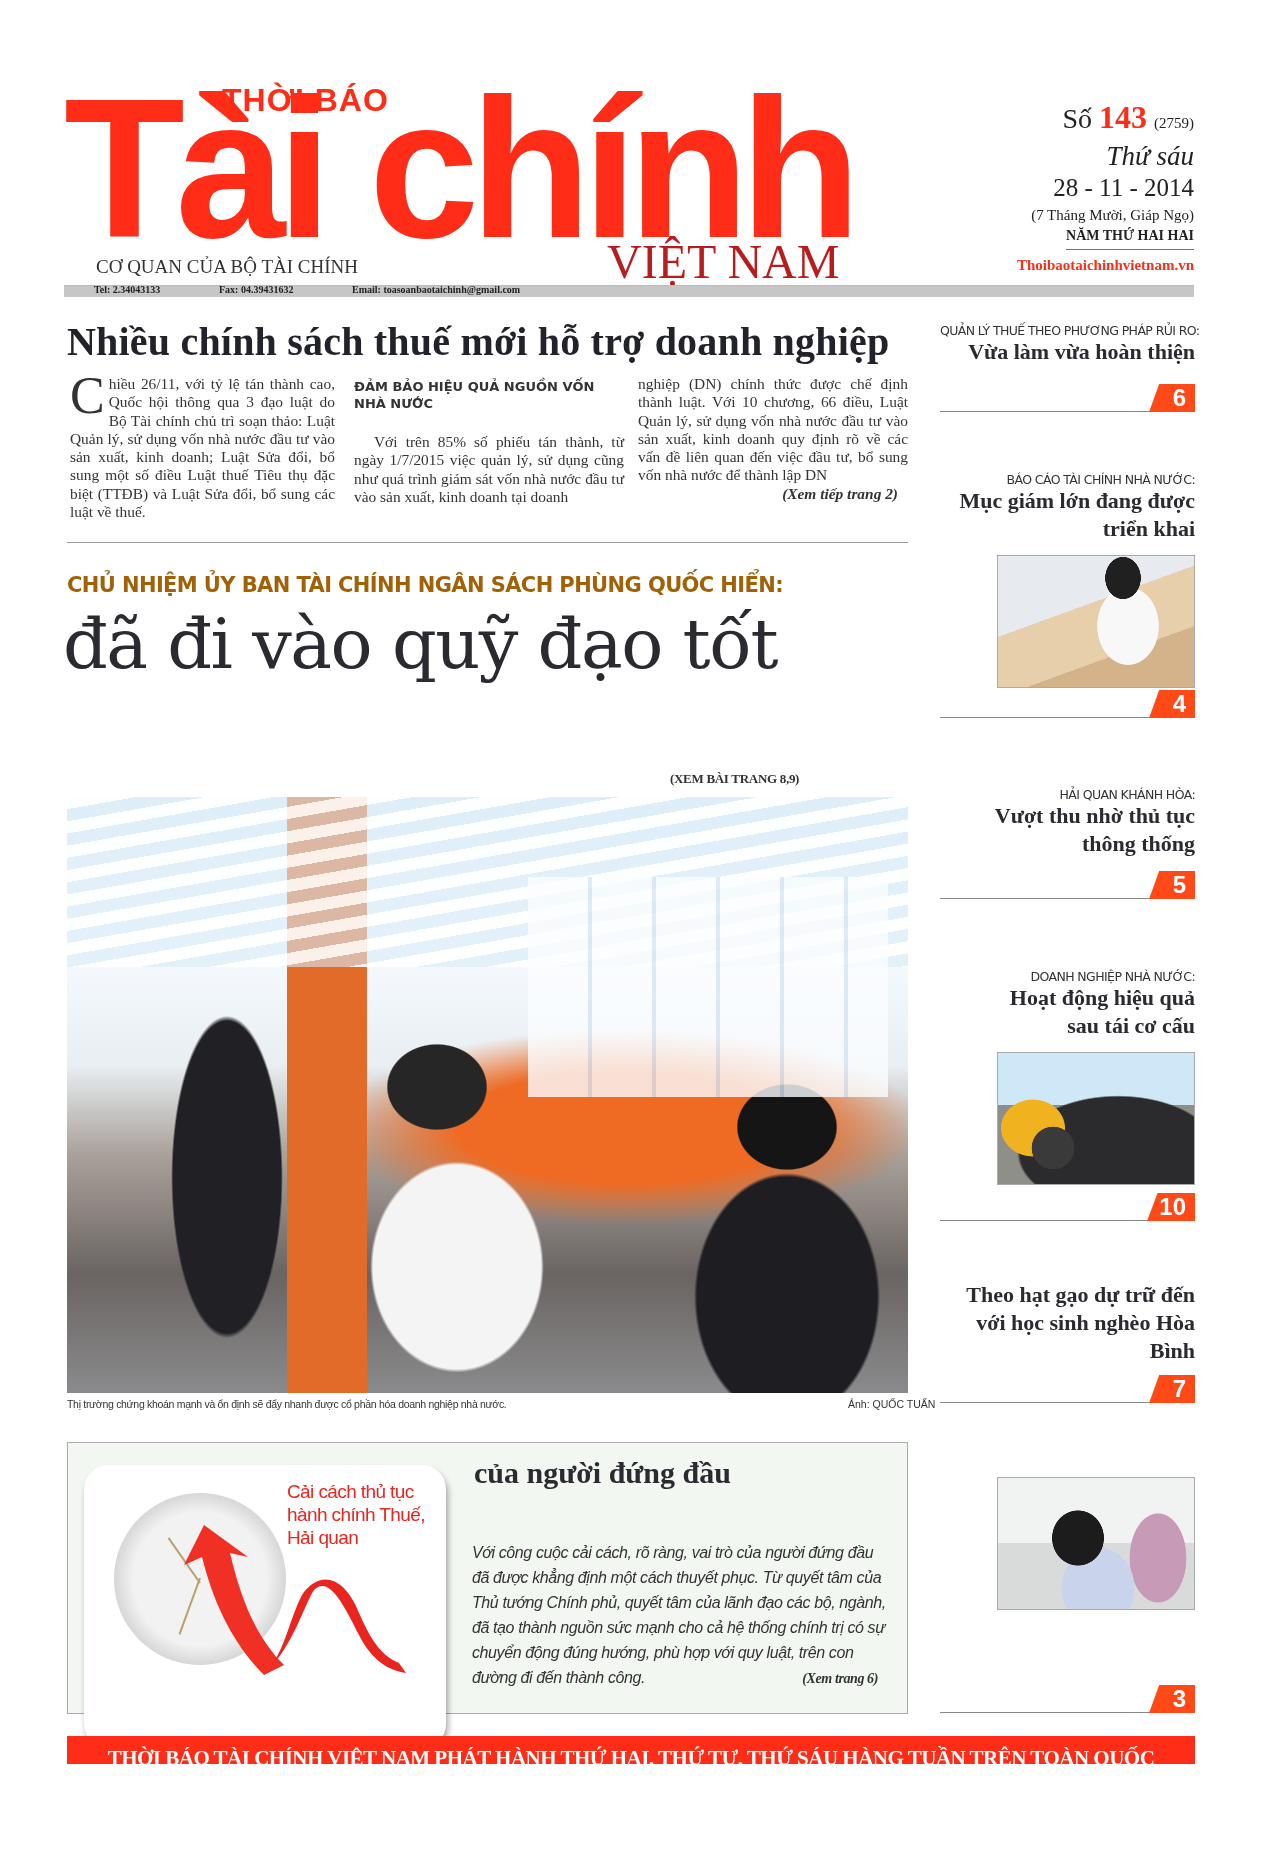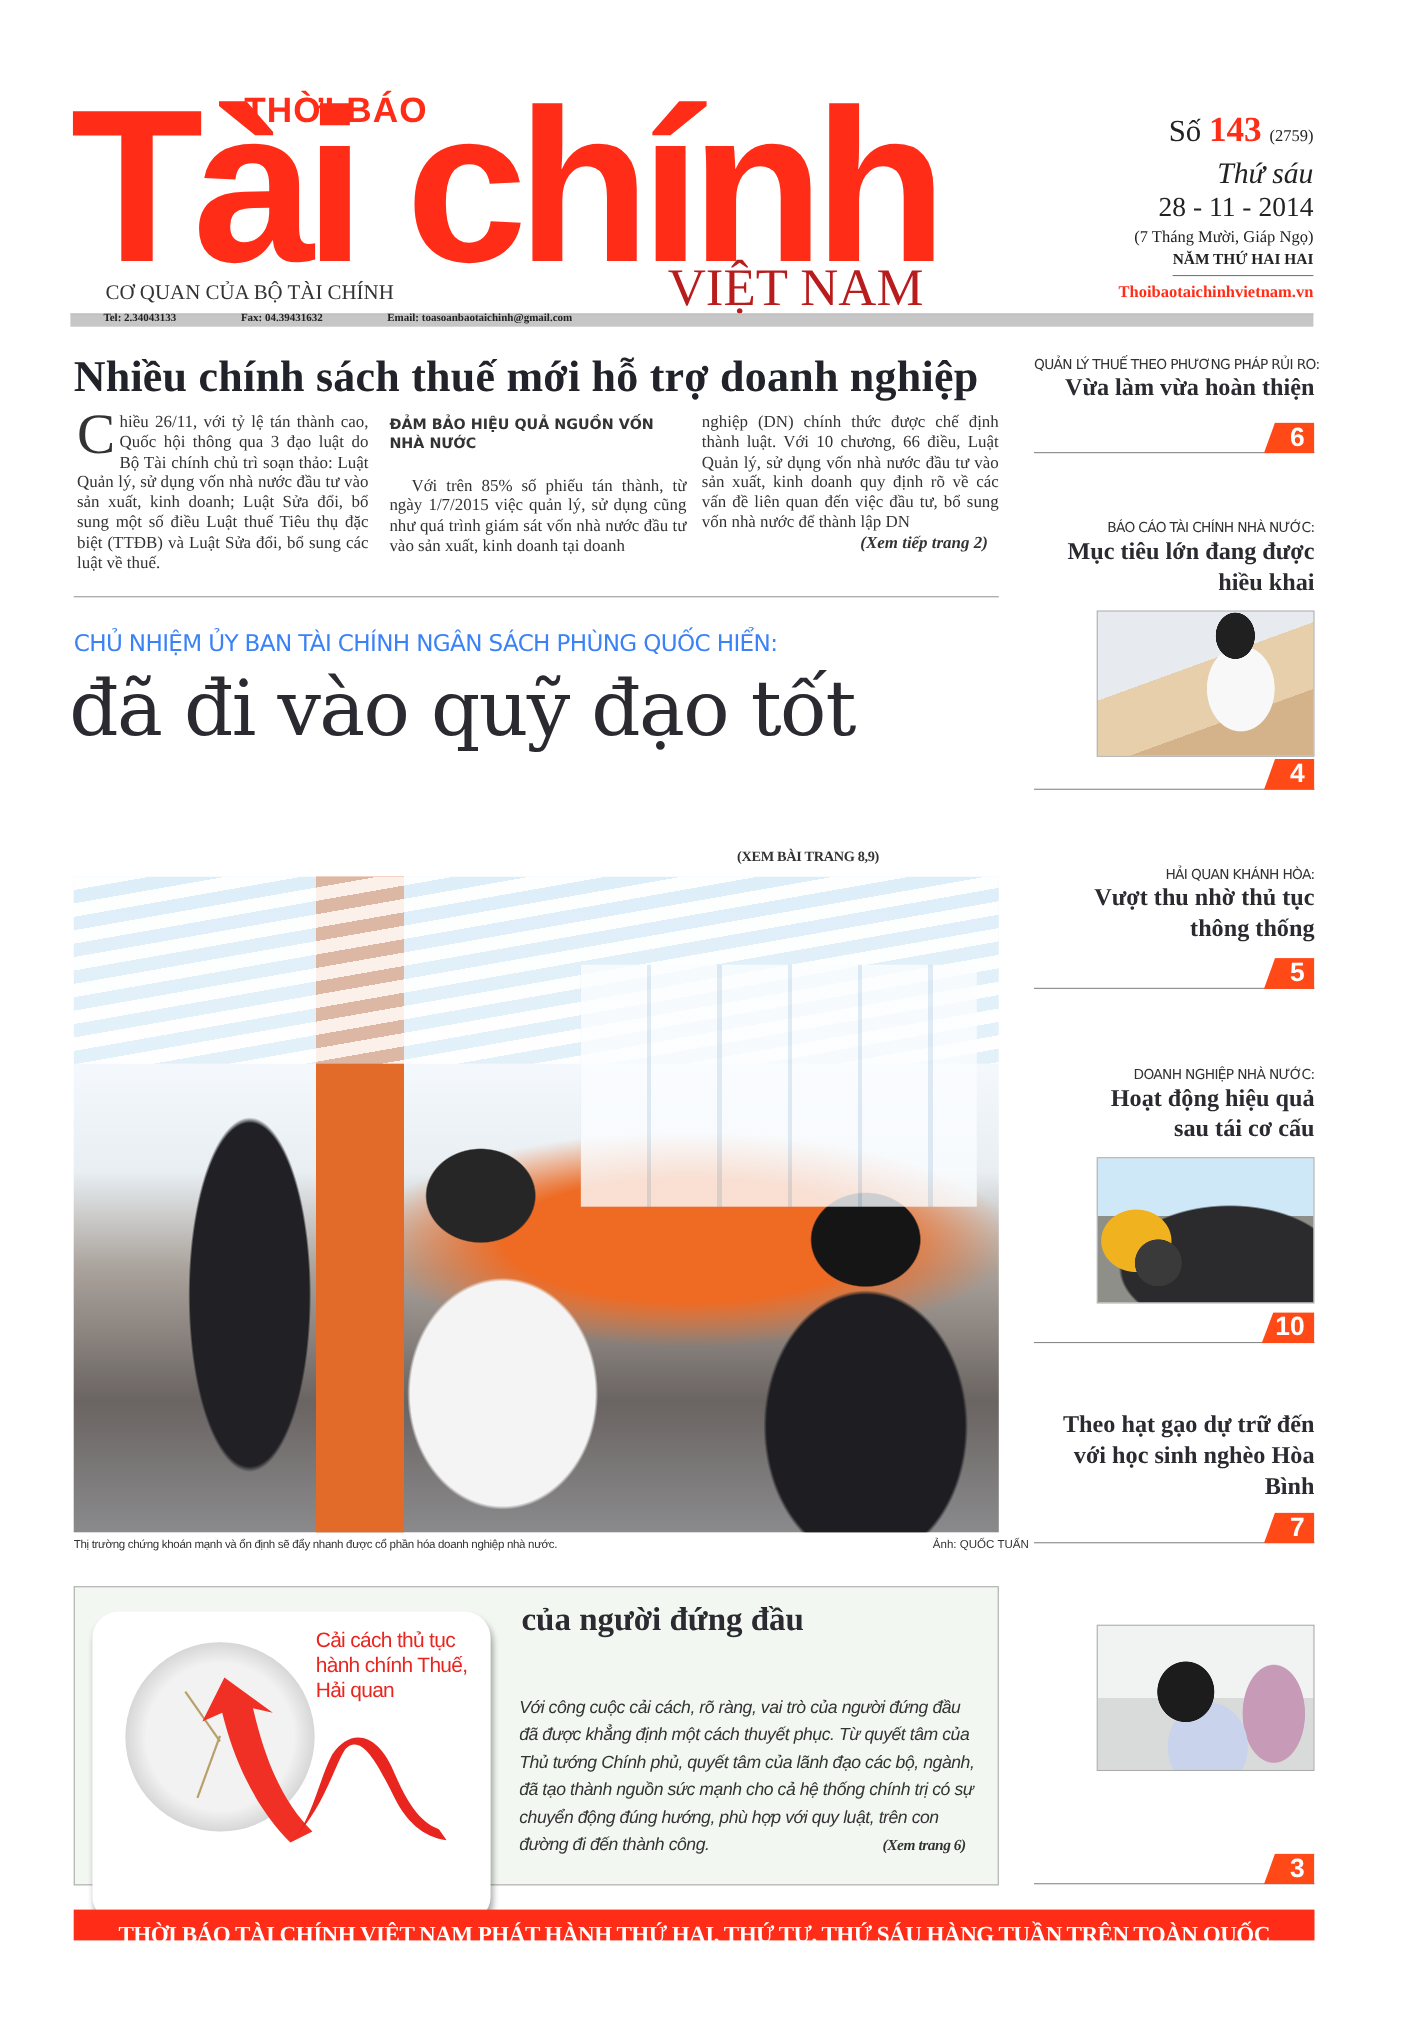--- a/index.html
+++ b/index.html
@@ -31,21 +31,21 @@
   .col1 { left: 70px; top: 375px; width: 265px; }
   .col2 { left: 354px; top: 378px; width: 270px; }
   .col3 { left: 638px; top: 375px; width: 270px; }
   .dropcap { float: left; font-size: 52px; line-height: 38px; margin: 2px 4px 0 0; color: #333; }
   .subhead { font-family: "DejaVu Sans", sans-serif; font-weight: bold; font-size: 13px; line-height: 17px; color: #333; margin-bottom: 21px; text-align: left; }
   .indent { text-indent: 20px; }
   .more { display: block; text-align: right; font-style: italic; font-weight: bold; padding-right: 10px; }
   .rule1 { left: 67px; top: 542px; width: 841px; height: 1px; background: #999; }
 
   
-  .kicker { left: 67px; top: 573px; font-family: "DejaVu Sans", sans-serif; font-size: 21px; color: #3b82f6; letter-spacing: -0.6px; white-space: nowrap; }
+  .kicker { left: 67px; top: 573px; font-family: "DejaVu Sans", sans-serif; font-size: 21px; color: #a16207; letter-spacing: -0.6px; white-space: nowrap; font-weight: bold; }
   .big { left: 63px; top: 604px; font-family: "DejaVu Serif", serif; font-size: 70px; line-height: 80px; color: #2a2a30; letter-spacing: -1.5px; font-weight: normal; white-space: nowrap; }
   .seeall { left: 670px; top: 771px; font-family: "Liberation Serif", serif; font-weight: bold; font-size: 13px; color: #333; letter-spacing: -0.3px; }
   .photo { left: 67px; top: 797px; width: 841px; height: 596px; overflow: hidden;
     background:
       radial-gradient(ellipse 140px 170px at 390px 470px, #f4f4f4 0 60%, transparent 62%),
       radial-gradient(ellipse 150px 200px at 720px 500px, #1d1d22 0 60%, transparent 62%),
       radial-gradient(ellipse 70px 60px at 370px 290px, #262626 0 70%, transparent 72%),
       radial-gradient(ellipse 70px 60px at 720px 330px, #151515 0 70%, transparent 72%),
       linear-gradient(90deg, transparent 0 220px, #e36b2a 220px 300px, transparent 300px),
       radial-gradient(ellipse 420px 140px at 560px 330px, #ef6a22 0 40%, transparent 70%),
@@ -183,21 +183,21 @@
   <div class="kick">QUẢN LÝ THUẾ THEO PHƯƠNG PHÁP RỦI RO:</div>
   <div class="title">Vừa làm vừa hoàn thiện</div>
 </div>
 <div class="pager" style="top:384px">
   <div class="line"></div>
   <div class="badge">6</div>
 </div>
 
 <div class="side" style="top:472px">
   <div class="kick">BÁO CÁO TÀI CHÍNH NHÀ NƯỚC:</div>
-  <div class="title" style="padding-left:0">Mục tiêu lớn đang được hiều khai</div>
+  <div class="title" style="padding-left:0">Mục giám lớn đang được triển khai</div>
   <div class="thumb thumb-bank"></div>
 </div>
 <div class="pager" style="top:690px">
   <div class="line"></div>
   <div class="badge">4</div>
 </div>
 
 <div class="side" style="top:787px">
   <div class="kick">HẢI QUAN KHÁNH HÒA:</div>
   <div class="title" style="padding-left:30px">Vượt thu nhờ thủ tục thông thống</div>

